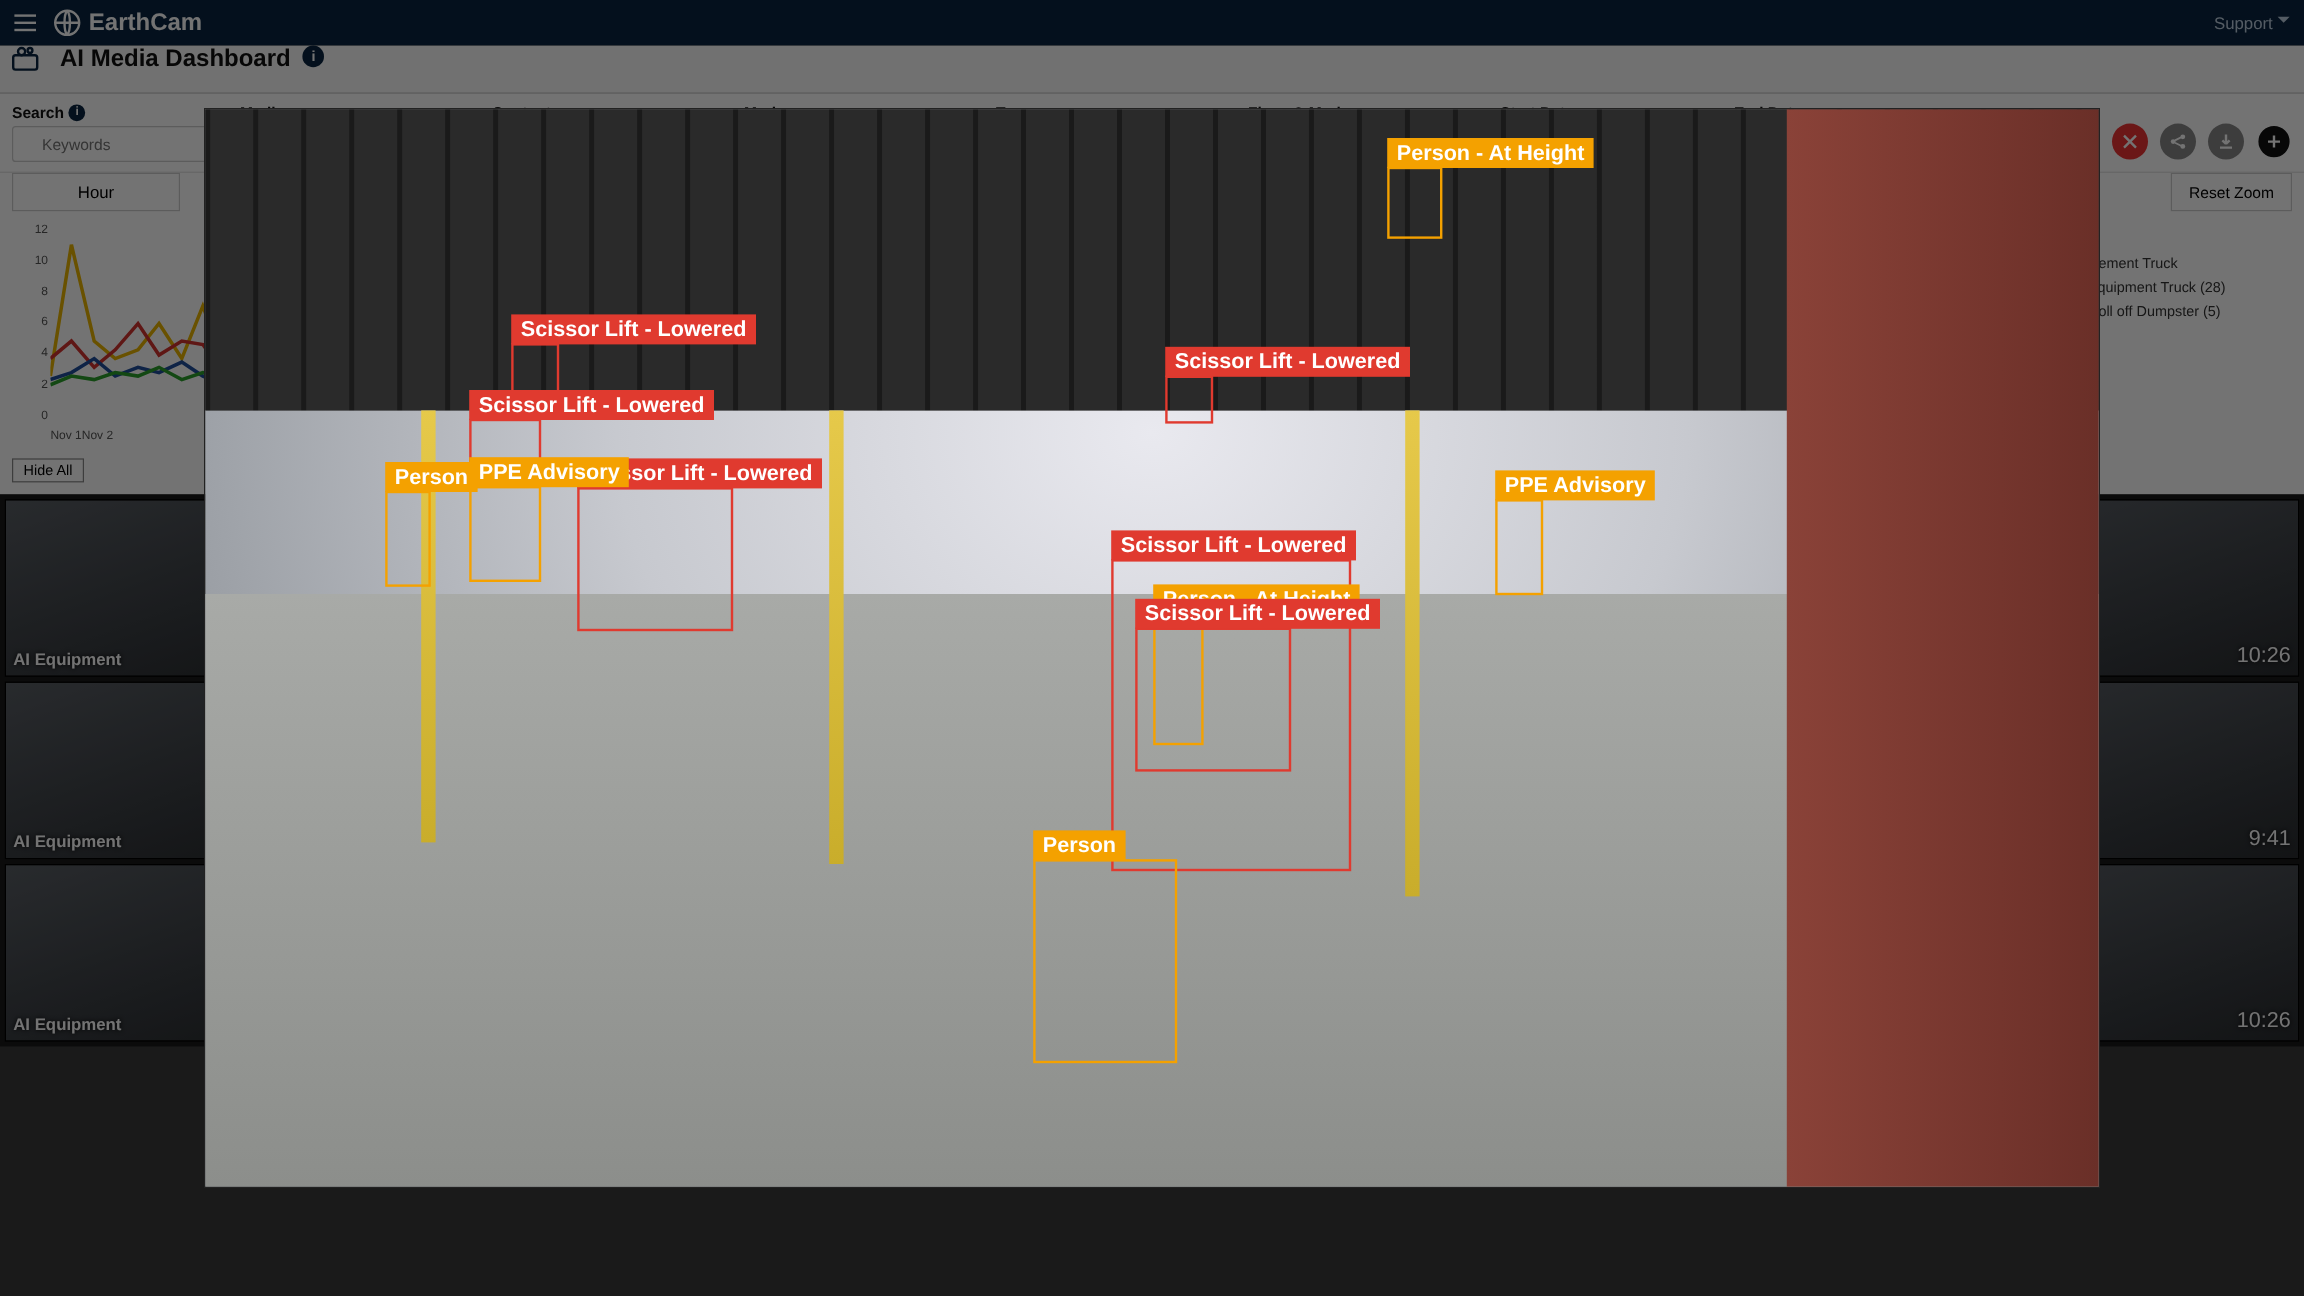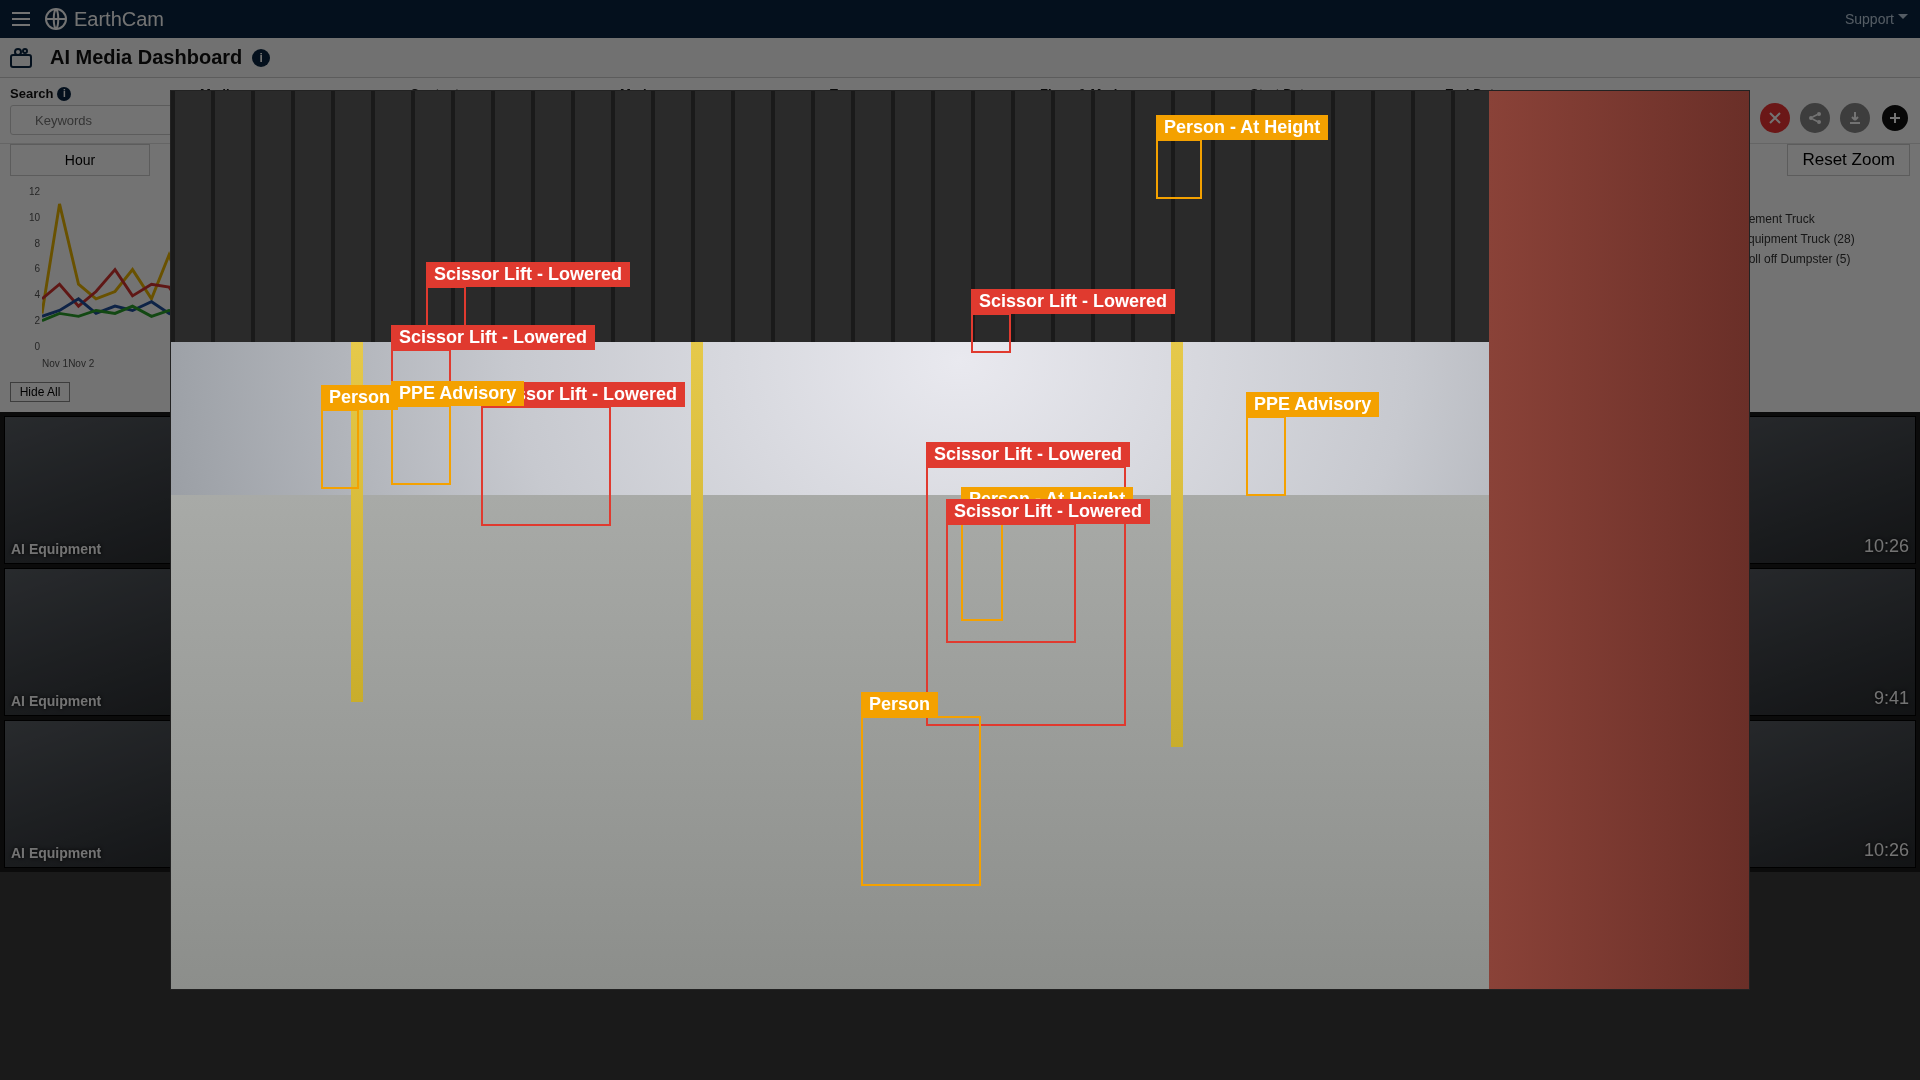--- a/index.html
+++ b/index.html
@@ -1,41 +1,41 @@
 <!DOCTYPE html>
 <html><head>
 <meta charset="utf-8">
 <style>
 *{box-sizing:border-box;margin:0;padding:0;font-family:Arial,Helvetica,sans-serif}
 html,body{width:1920px;height:1080px;overflow:hidden;background:#3a3a3a}
 .topbar{height:38px;background:#0a2540;display:flex;align-items:center;justify-content:space-between;padding:0 12px;color:#fff}
 .topbar-left{display:flex;align-items:center;gap:14px}
 .hamburger{display:flex;flex-direction:column;gap:4px;cursor:pointer}
 .hamburger span{width:18px;height:2px;background:#fff}
-.logo{display:flex;align-items:center;gap:6px;font-size:20px;font-weight:400}
+.logo{display:flex;align-items:center;gap:6px;font-size:20px;font-weight:700}
 .logo svg{width:24px;height:24px}
 .support{font-size:14px;color:#bcd;display:flex;align-items:flex-start;gap:4px;cursor:pointer}
-.subhdr{height:40px;background:#fafafa;border-bottom:1px solid #ccc;display:flex;align-items:center;gap:10px;padding:0 10px}
+.subhdr{height:40px;background:#fafafa;border-bottom:1px solid #ccc;display:flex;gap:10px;padding:0 10px}
 .subhdr-title{font-size:20px;font-weight:600;color:#111}
 .info-badge{width:18px;height:18px;border-radius:50%;background:#0a2540;color:#fff;display:inline-flex;align-items:center;justify-content:center;font-size:12px;font-weight:bold}
 .filters{display:flex;gap:10px;padding:8px 10px;background:#fff;border-bottom:1px solid #e0e0e0}
 .fcol{display:flex;flex-direction:column;gap:4px}
 .fcol label{font-size:13px;font-weight:600;color:#111;display:flex;align-items:center;gap:4px}
 .kw-input{width:180px;height:30px;border:1px solid #ccc;border-radius:3px;padding:0 24px;font-size:13px}
 .dd{height:30px;background:#2b2b2b;color:#fff;border:none;border-radius:2px;display:flex;align-items:center;justify-content:center;gap:6px;font-size:13px;cursor:pointer;padding:0 12px}
 .dd.w1{width:200px}.dd.w2{width:200px}
 .date-in{height:30px;border:1px solid #ccc;border-radius:3px;display:flex;align-items:center;justify-content:space-between;padding:0 8px;width:185px;background:#fff;font-size:13px}
 .actions{margin-left:auto;display:flex;align-items:flex-end;gap:10px;padding-bottom:2px}
 .circ{width:30px;height:30px;border-radius:50%;display:flex;align-items:center;justify-content:center;cursor:pointer}
 .circ.red{background:#e33}
 .circ.grey{background:#888}
 .circ.dark{background:#111;border:2px solid #fff}
 .circ svg{width:16px;height:16px;fill:#fff}
 .tz-btn{height:32px;width:140px;border:1px solid #ccc;background:#fff;font-size:14px;font-weight:400;cursor:pointer}
-.zoom-btn{height:32px;padding:0 14px;border:1px solid #ccc;background:#fff;font-size:17px;cursor:pointer}
+.zoom-btn{height:32px;padding:0 14px;border:1px solid #ccc;background:#fff;font-size:13px;cursor:pointer}
 .chartarea{flex:1;height:270px;position:relative;margin:0 8px}
 .chart-wrap{display:flex;gap:10px;background:#fff;padding:0 10px 10px}
 .legend{width:190px;font-size:12px;color:#333;display:flex;flex-direction:column;gap:6px;padding-top:30px}
 .legend-item{display:flex;align-items:center;gap:6px}
 .legend-sw{width:14px;height:2px}
 .hide-all{font-size:12px;border:1px solid #888;background:#fff;padding:2px 6px;cursor:pointer;width:60px}
 .thumbs{display:grid;grid-template-columns:repeat(8,1fr);gap:4px;padding:4px;background:#1a1a1a}
 .thumb{height:148px;background:linear-gradient(160deg,#5a5f65,#3c4045 60%,#2a2d30);position:relative;border:1px solid #000}
 .thumb .tl{position:absolute;left:6px;bottom:6px;color:#fff;font-size:14px;font-weight:600;text-shadow:0 0 4px #000}
 .thumb .tr{position:absolute;right:6px;bottom:6px;color:#fff;font-size:18px;font-weight:400;text-shadow:0 0 4px #000}

